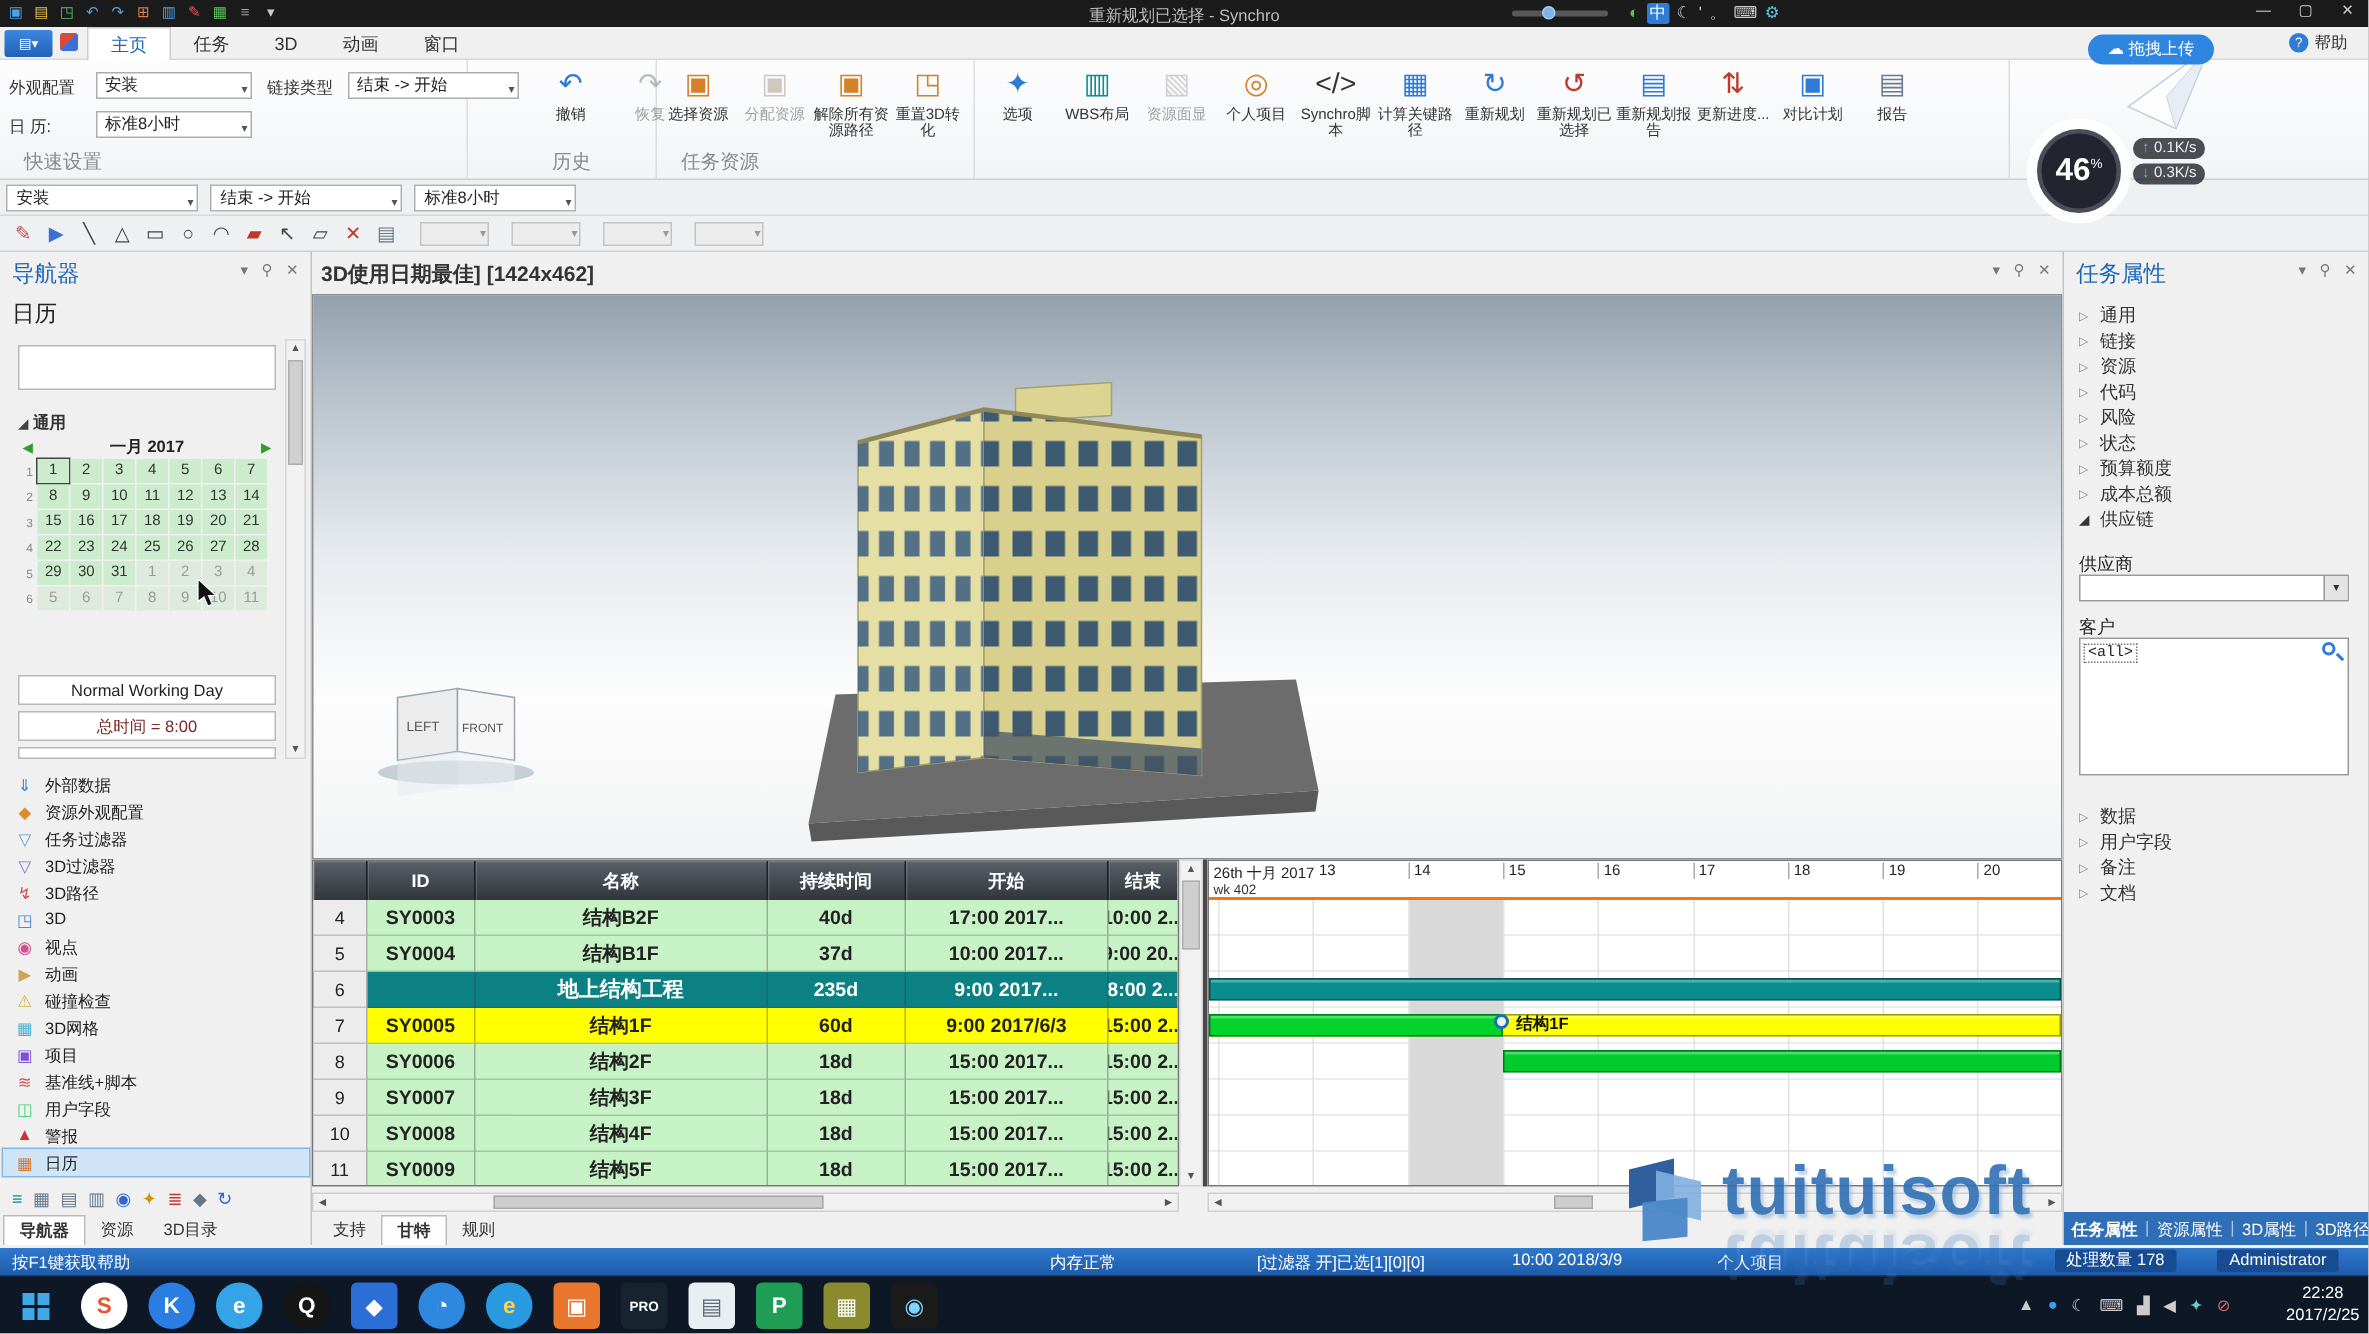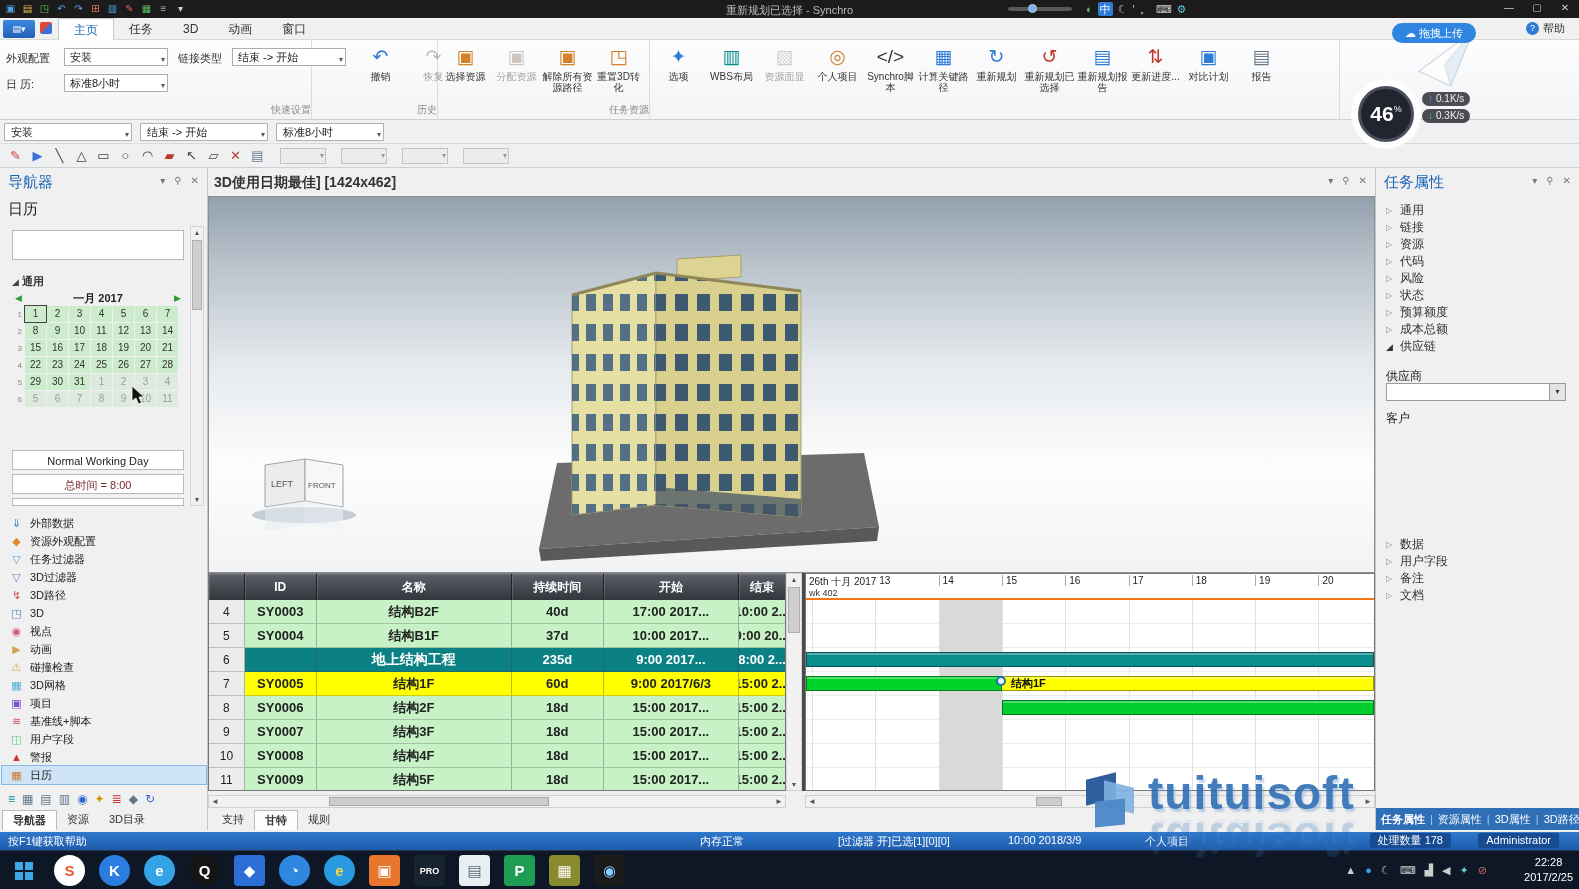--- a/index.html
+++ b/index.html
@@ -24,21 +24,21 @@
 #appmenu-icon{position:absolute;left:40px;top:4px;width:12px;height:12px;background:linear-gradient(135deg,#d84b3c 50%,#3c6fd8 50%);border-radius:2px}
 #tabs{position:absolute;left:58px;top:0;display:flex;height:22px}
 .tab{padding:0 15px;line-height:22px;font-size:12px;color:#333}
 .tab.active{background:#fff;border:1px solid #ccc;border-bottom:none;color:#1a66b8}
 #help{position:absolute;right:14px;top:3px;font-size:11px;color:#333;display:flex;gap:4px;align-items:center}
 #help .helpq{width:13px;height:13px;border-radius:50%;background:#2e7cd6;color:#fff;font-size:9px;text-align:center;line-height:13px}
 
 
 #ribbon{position:absolute;left:0;top:40px;width:1579px;height:80px;background:linear-gradient(#fdfdfe,#f2f4f6);border-bottom:1px solid #cfcfcf}
 .rgroup{position:absolute;top:0;height:79px;border-right:1px solid #dcdcdc}
-.rglabel{position:absolute;bottom:2px;left:16px;right:0;text-align:right;font-size:10px;color:#8a8a8a}
+.rglabel{position:absolute;bottom:2px;left:16px;right:0;text-align:left;font-size:13px;color:#8a8a8a}
 .rlbl{position:absolute;font-size:11px;color:#333;white-space:nowrap}
 .combo{position:absolute;height:18px;background:#fff;border:1px solid #adadad;font-size:11px;line-height:16px;padding:0 16px 0 5px;white-space:nowrap;overflow:hidden}
 .combo .arr,.fcombo .arr{position:absolute;right:2px;top:3px;font-size:8px;color:#555}
 .btnrow{position:absolute;left:2px;top:2px;display:flex}
 .bigbtn{width:53px;display:flex;flex-direction:column;align-items:center;padding-top:3px}
 .bigbtn .ic{font-size:19px;height:24px;line-height:24px}
 .bigbtn .lb{font-size:10px;line-height:11px;text-align:center;color:#333;margin-top:2px}
 .dis{opacity:.45;filter:grayscale(.8)}
 #g-taskres .bigbtn{width:51px}
 
@@ -752,20 +752,27 @@
         <div class="pitem">
           <span class="parr exp">◢</span>
           <span>供应链</span>
         </div>
       </div>
     <div id="supplier-label">供应商</div>
     <div id="supplier-combo">
         <span class="dd">▾</span>
       </div>
     <div id="customer-label">客户</div>
+    <div id="customer-box">
+      <span class="citem">&lt;all&gt;</span>
+      <span id="mag">
+          <i></i>
+          <b></b>
+        </span>
+    </div>
     <div id="ptree2">
         <div class="pitem">
           <span class="parr">▷</span>
           <span>数据</span>
         </div>
         <div class="pitem">
           <span class="parr">▷</span>
           <span>用户字段</span>
         </div>
         <div class="pitem">

